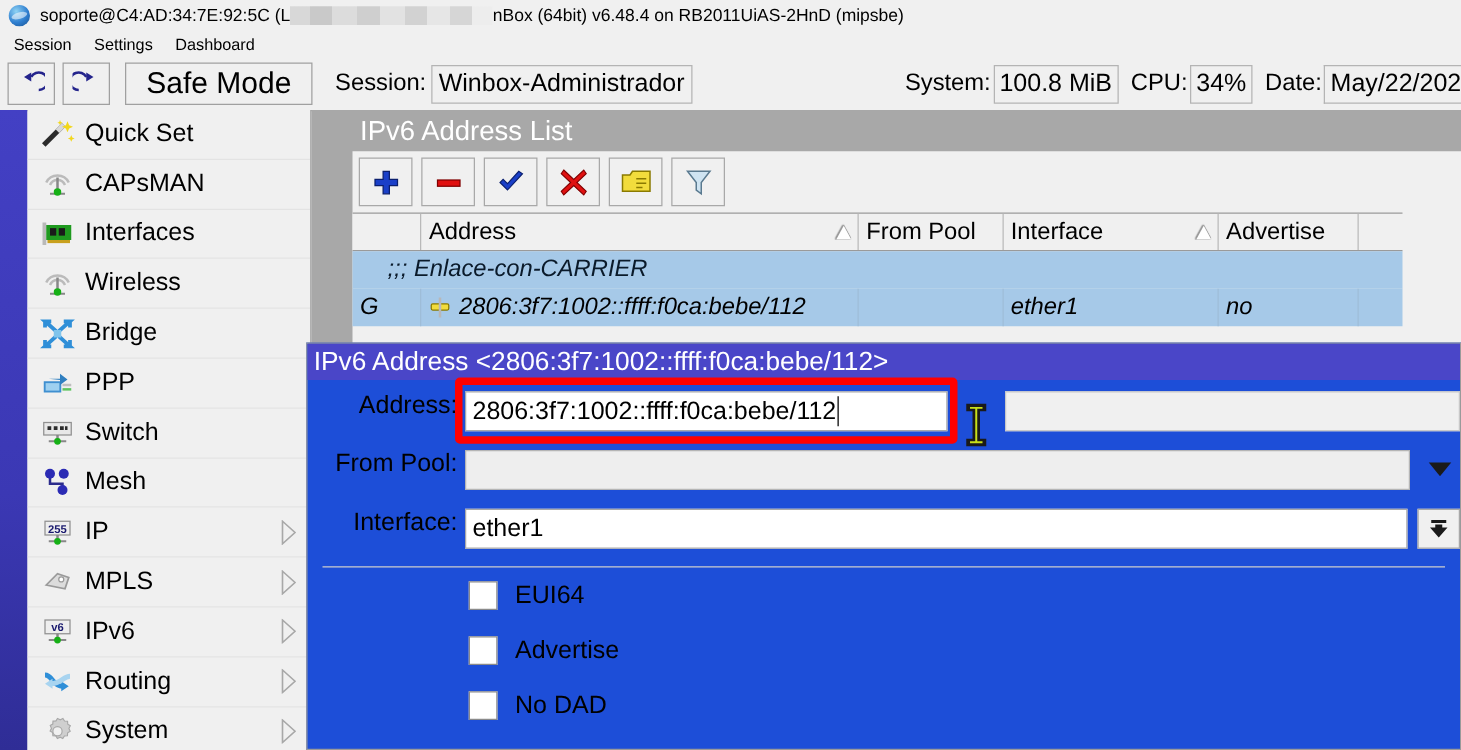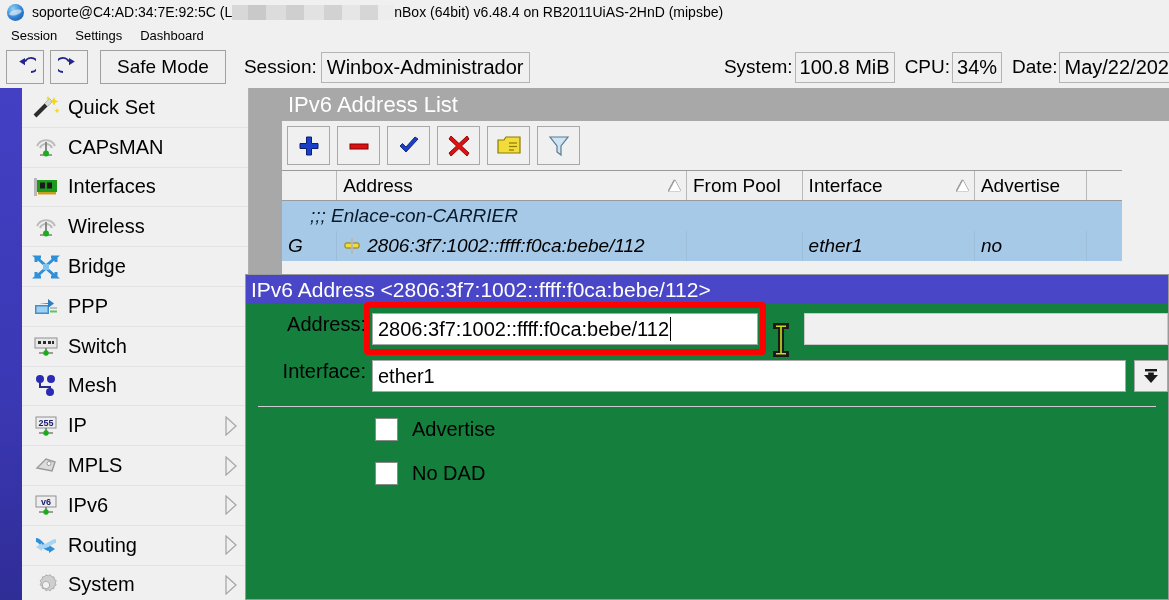--- a/index.html
+++ b/index.html
@@ -66,21 +66,21 @@
     width: 36px; height: 32px; margin-left: 6px;
     background: #f0f0f0;
     border: 1px solid #a0a0a0;
     display: flex; align-items: center; justify-content: center;
   }
   .safemode {
     margin-left: 12px;
     height: 32px; padding: 0 16px;
     background: #f0f0f0; border: 1px solid #a0a0a0;
     display: flex; align-items: center; justify-content: center;
-    font-size: 19px; color: #000;
+    font-size: 24px; color: #000;
   }
   .session-lbl { margin-left: 18px; font-size: 19px; color: #000; }
   .session-val {
     margin-left: 4px; height: 29px; padding: 0 5px;
     border: 1px solid #b4b4b4; background: #f0f0f0;
     display: flex; align-items: center;
     font-size: 20px; color: #000; white-space: nowrap;
   }
   .stats { position: absolute; right: 0; top: 0; height: 42px; display: flex; align-items: center; }
   .stat-lbl { font-size: 19px; color: #000; margin-left: 10px; }
@@ -161,21 +161,21 @@
     display: flex; align-items: center; height: 100%;
     border-right: 1px solid #9ebdd8;
     padding-left: 6px; box-sizing: border-box;
   }
   .td.plain { border-right: 1px solid transparent; }
   .comment-row { font-size: 19px; color: #0a1a2a; padding-left: 28px; }
 
   
   .dialog {
     position: absolute; left: 245px; top: 274px; width: 924px; height: 326px;
-    background: #15803d;
+    background: #1d4ed8;
     border: 1px solid #9a9a9a;
     box-sizing: border-box;
   }
   .dlg-title {
     height: 29px; background: #4a46c8; color: #ffffff;
     display: flex; align-items: center; padding-left: 5px;
     font-size: 21px;
   }
   .frm-row { display: flex; align-items: flex-start; height: 38px; margin-top: 9px; }
   .frm-lbl {
@@ -545,34 +545,47 @@
       <div class="addr-wrap">
         <div class="frm-input">
           <span>2806:3f7:1002::ffff:f0ca:bebe/112</span>
             <span class="caret"></span>
         </div>
         <div class="addr-highlight"></div>
       </div>
       <div class="addr-rest"></div>
     </div>
 
+    <div class="frm-row">
+      <div class="frm-lbl">From Pool:</div>
+      <div class="frm-input disabled"></div>
+      <div class="caretbtn">
+        <svg width="20" height="14" viewBox="0 0 20 14">
+          <path d="M1 2 L19 2 L10 13 Z" fill="#1a1a1a"></path>
+        </svg>
+      </div>
+    </div>
 
     <div class="frm-row">
       <div class="frm-lbl">Interface:</div>
       <div class="frm-input">ether1</div>
       <div class="caretbtn boxed">
         <svg width="20" height="20" viewBox="0 0 20 20">
           <rect x="4" y="3" width="12" height="2.4" fill="#1a1a1a"></rect>
           <path d="M10 17 L3 9 L7.2 9 L7.2 6.6 L12.8 6.6 L12.8 9 L17 9 Z" fill="#1a1a1a"></path>
         </svg>
       </div>
     </div>
 
     <div class="sep-line"></div>
 
+    <div class="chk-row">
+      <div class="chk-box"></div>
+      <div class="chk-lbl">EUI64</div>
+    </div>
 
     <div class="chk-row">
       <div class="chk-box"></div>
       <div class="chk-lbl">Advertise</div>
     </div>
 
     <div class="chk-row">
       <div class="chk-box"></div>
       <div class="chk-lbl">No DAD</div>
     </div>

